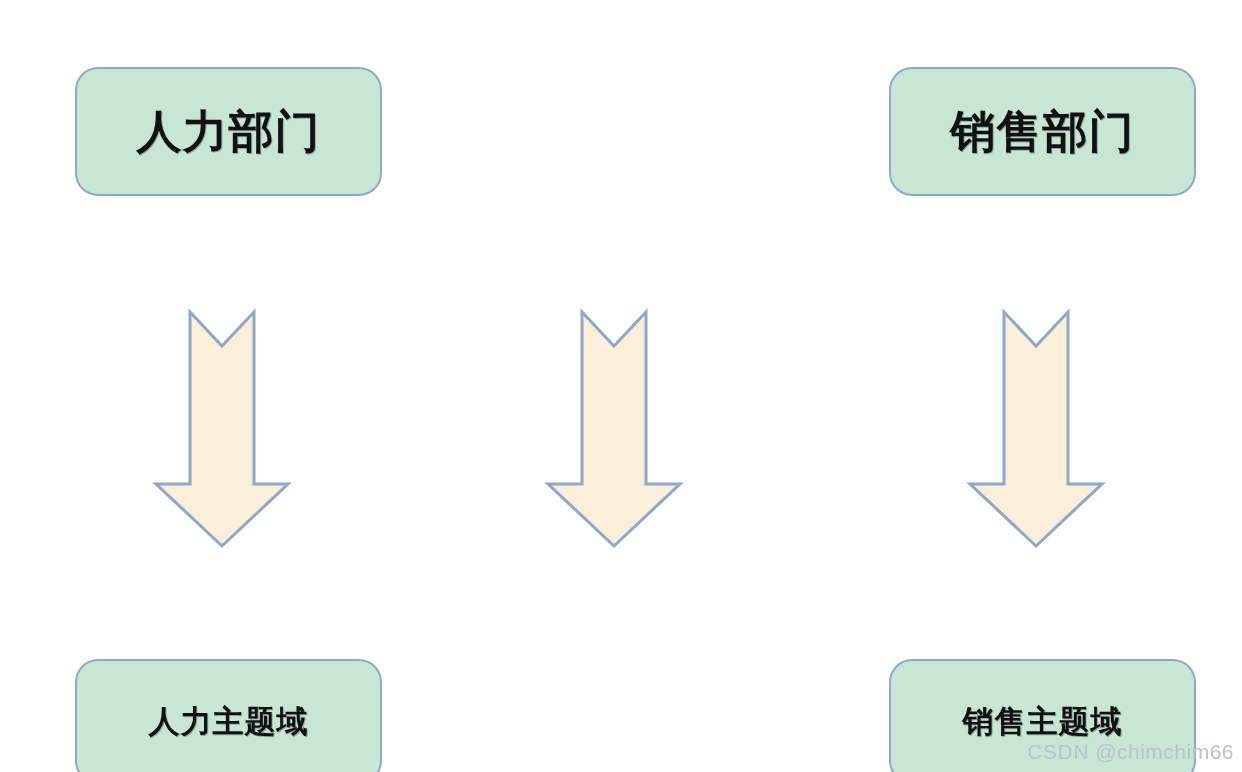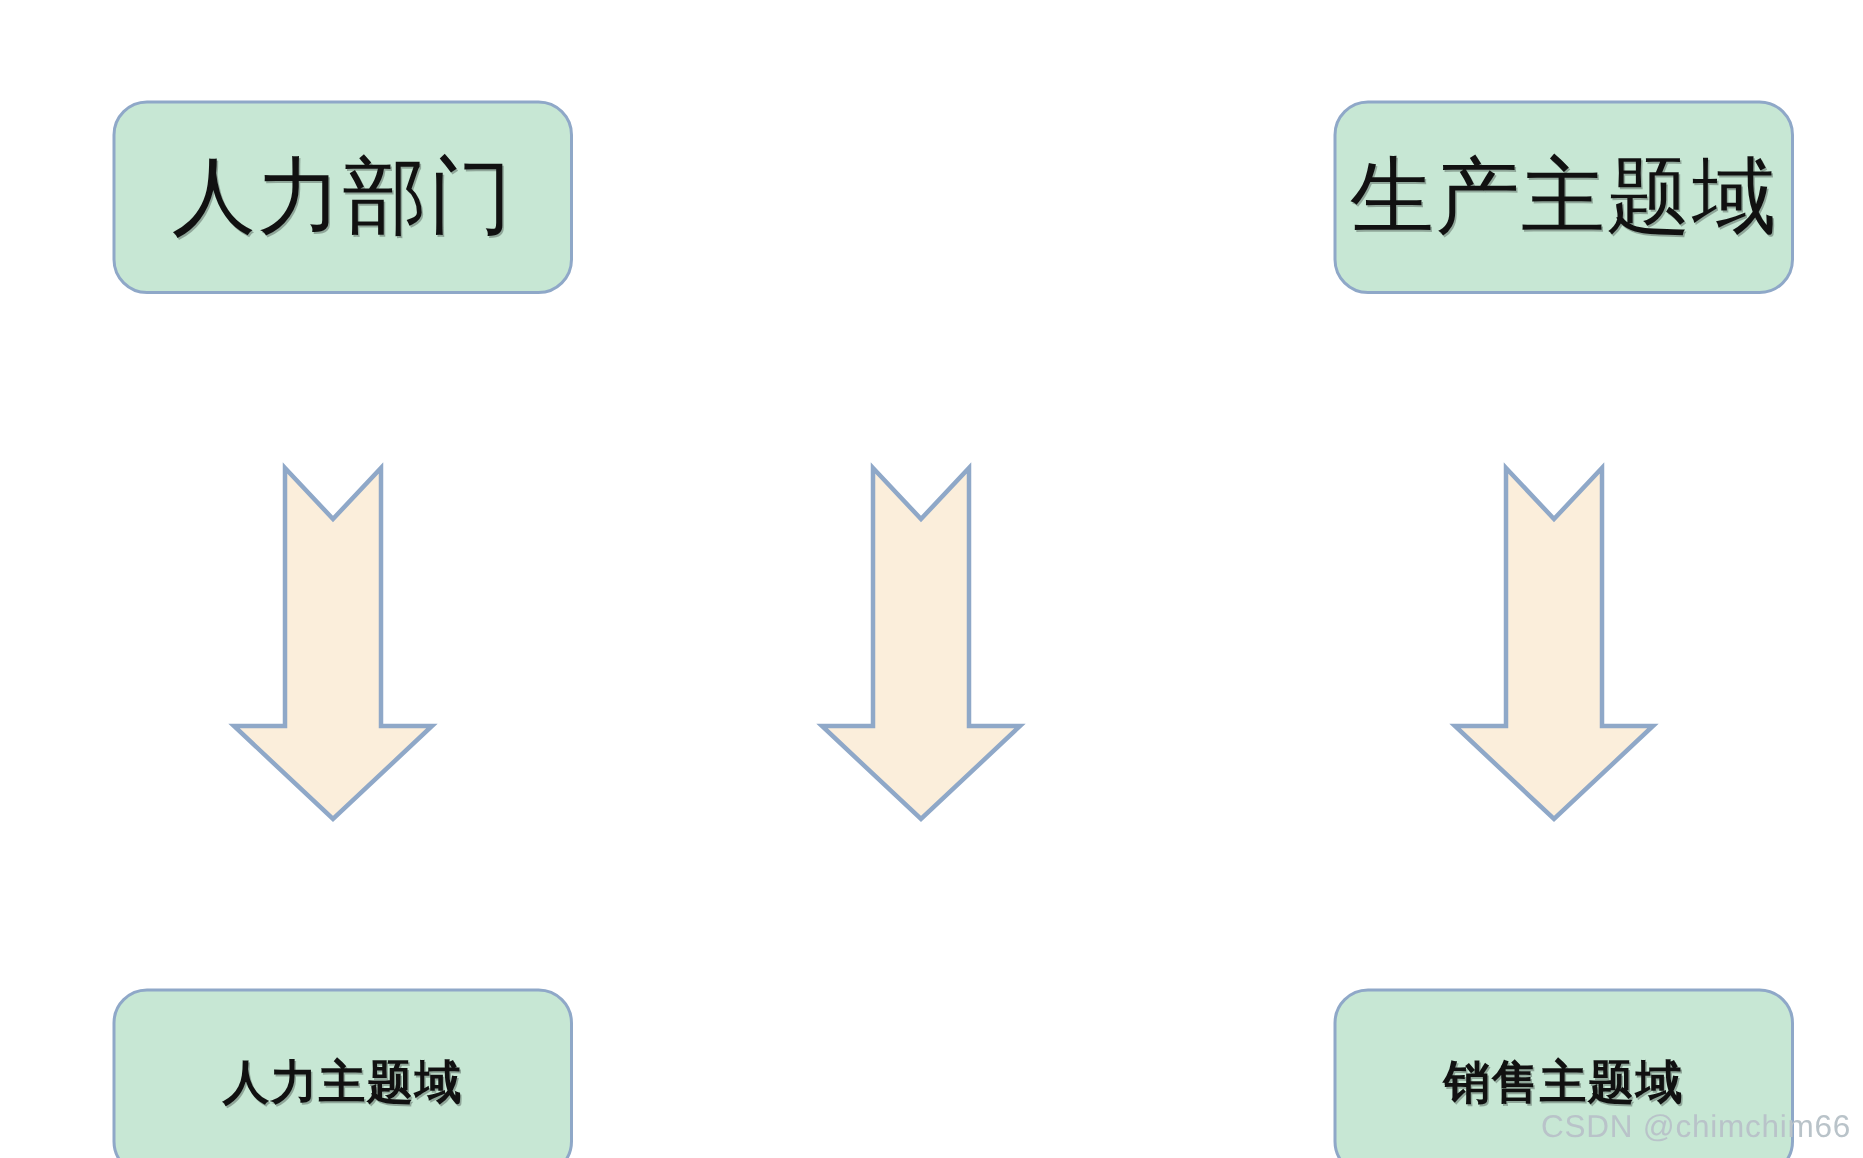--- a/index.html
+++ b/index.html
@@ -50,22 +50,22 @@
     text-align: center;
     color: #111111;
     text-shadow: 1px 1px 0 rgba(0,0,0,0.28);
     letter-spacing: 1px;
     white-space: nowrap;
   }
 
   .node-box.source-node {
     top: 67px;
     height: 129px;
-    font-size: 56px;
-    font-weight: 400;
+    font-size: 45px;
+    font-weight: 700;
   }
 
   .node-box.target-node {
     top: 627px;
     height: 125px;
     font-size: 31px;
     font-weight: 700;
     margin-top: 32px;
   }
 
@@ -126,21 +126,21 @@
       <svg viewBox="0 0 136 238" xmlns="http://www.w3.org/2000/svg">
         <polygon points="36,2 68,36 100,2 100,174 134,174 68,236 2,174 36,174" fill="#fbeedb" stroke="#8fa8c8" stroke-width="3" stroke-linejoin="miter"></polygon>
       </svg>
     </div>
 
   </div>
 
   <div class="flow-column col-2">
 
     <div class="node-box source-node">
-      <span>生产主题域</span>
+      <span>销售部门</span>
     </div>
 
     <div class="arrow-wrap">
       <svg viewBox="0 0 136 238" xmlns="http://www.w3.org/2000/svg">
         <polygon points="36,2 68,36 100,2 100,174 134,174 68,236 2,174 36,174" fill="#fbeedb" stroke="#8fa8c8" stroke-width="3" stroke-linejoin="miter"></polygon>
       </svg>
     </div>
 
     <div class="node-box target-node">
       <span>销售主题域</span>

